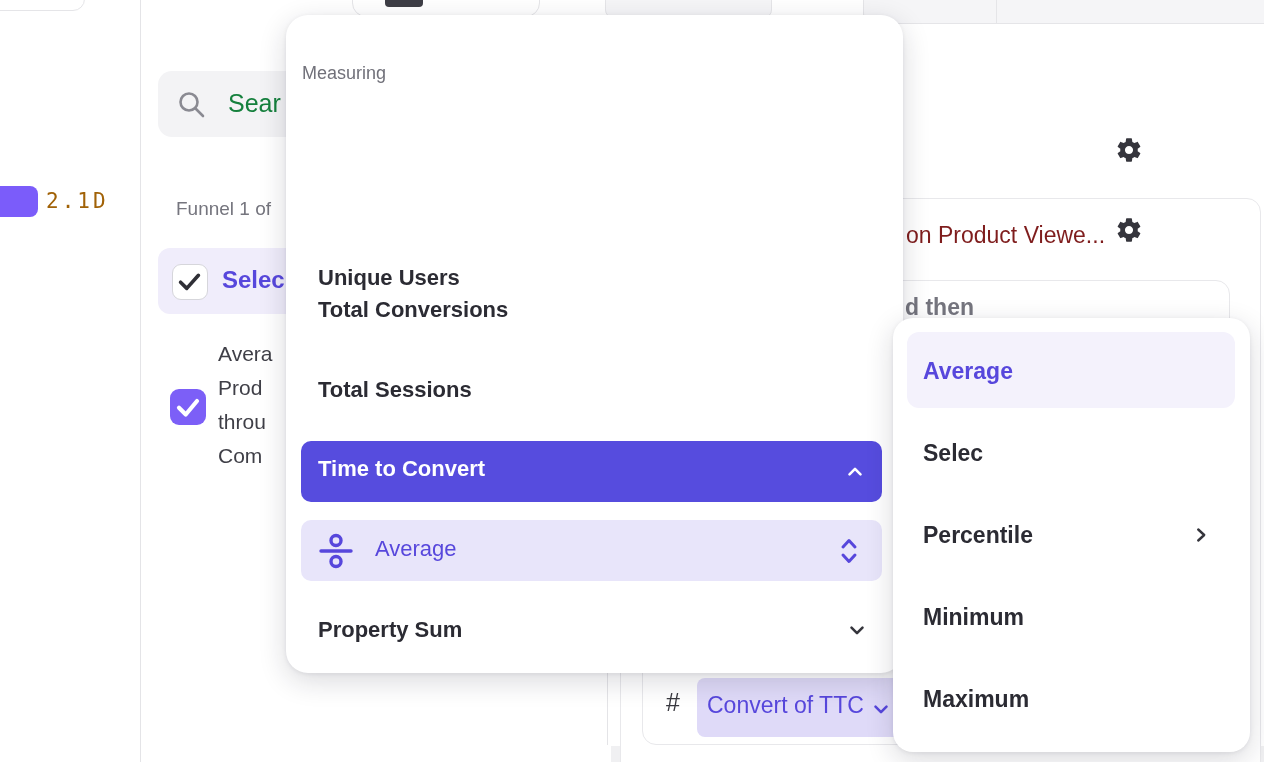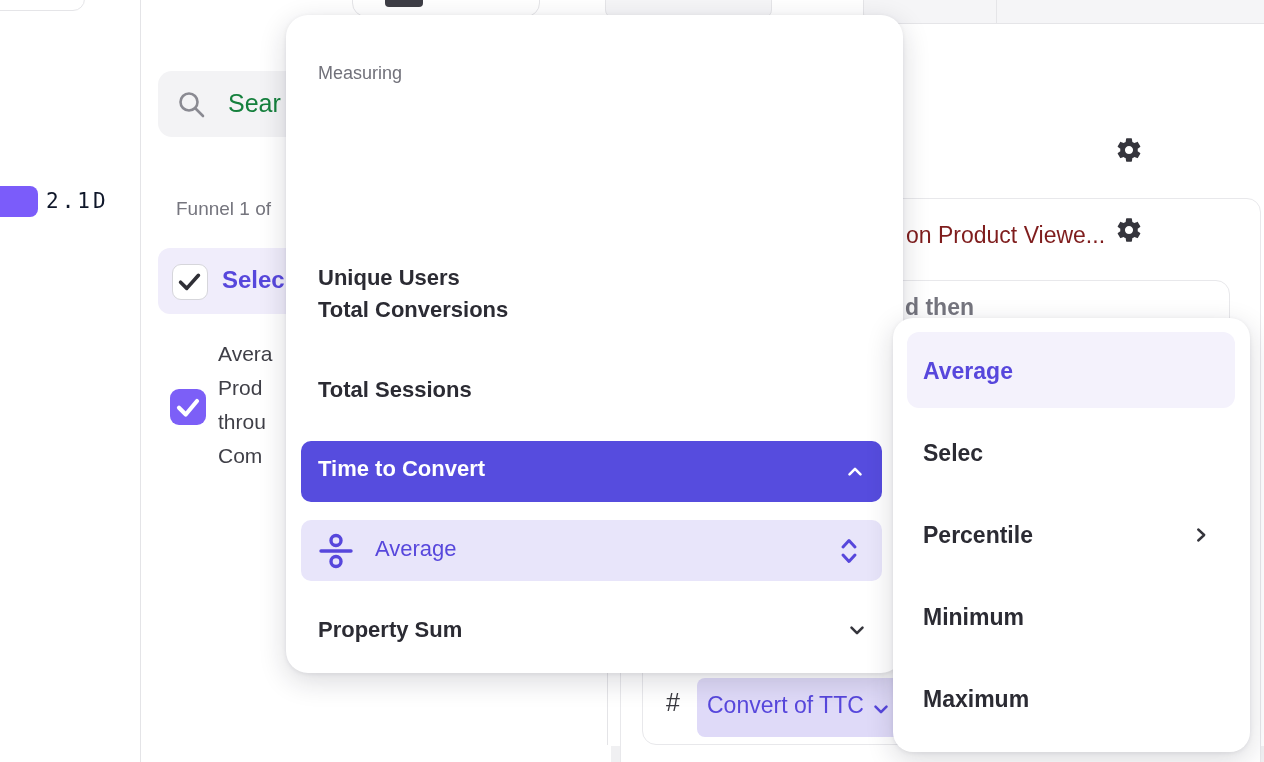--- a/index.html
+++ b/index.html
@@ -10,21 +10,21 @@
 
   
   .vline { position:absolute; width:1px; background:#E4E4E7; }
   .topcard { position:absolute; background:#fff; border:1.5px solid #E5E5E8; border-radius:12px; }
   .graybox { position:absolute; background:#F5F5F7; border:1px solid #E5E5E8; }
   .search-box { position:absolute; left:158px; top:71px; width:410px; height:66px;
     background:#F3F3F5; border-radius:14px; }
   .search-text { position:absolute; left:228px; top:89px; font-size:25px; color:#15803d; }
   .badge { position:absolute; left:-12px; top:186px; width:50px; height:31px;
     background:#7B5CFA; border-radius:8px; }
-  .badge-label { position:absolute; left:46px; top:189px; font-size:21px; color:#0f172a;
+  .badge-label { position:absolute; left:46px; top:189px; font-size:21px; color:#a16207;
     font-family:"DejaVu Sans Mono", monospace; letter-spacing:3px; }
   .funnel-label { position:absolute; left:176px; top:198px; font-size:19px; color:#75757E; }
   .sel-row { position:absolute; left:158px; top:248px; width:410px; height:66px;
     background:#F0EDFB; border-radius:12px; }
   .cb { position:absolute; width:36px; height:36px; border-radius:9px; }
   .cb-white { background:#fff; border:1.5px solid #D6D6DB; }
   .cb-purple { background:#7C5FF7; }
   .sel-label { position:absolute; left:222px; top:266px; font-size:24px; font-weight:700; color:#5747DC; }
   .metric-line { position:absolute; left:218px; width:160px; font-size:21px; font-weight:500;
     color:#3F3F47; white-space:nowrap; }
@@ -39,21 +39,21 @@
   .hash { position:absolute; left:666px; top:688px; font-size:25px; font-weight:500; color:#3A3A40; }
   .ttc-pill { position:absolute; left:697px; top:678px; width:208px; height:59px;
     background:#DFDAF8; border-radius:8px; }
   .ttc-label { position:absolute; left:707px; top:692px; font-size:23px; font-weight:500; color:#5747DC; white-space:nowrap; }
   .bottom-strip { position:absolute; left:611px; top:746px; width:653px; height:16px; background:#F0F0F2; }
 
   
   .panel { position:absolute; background:#fff;
     box-shadow:0 8px 28px rgba(25,25,46,.16), 0 1px 4px rgba(25,25,46,.08); }
   .measuring-panel { left:286px; top:15px; width:617px; height:658px; border-radius:22px; z-index:10; }
-  .menu-header { position:absolute; left:32px; top:48px; font-size:18px; font-weight:500; color:#71717A; }
+  .menu-header { position:absolute; left:16px; top:48px; font-size:18px; font-weight:500; color:#71717A; }
   .menu-item { position:absolute; left:32px; height:30px; font-size:22px; font-weight:600;
     color:#2B2B33; line-height:30px; white-space:nowrap; cursor:pointer; }
   .pill { position:absolute; left:15px; width:581px; height:61px; border-radius:10px; cursor:pointer; }
   .pill-selected { background:#564CDE; }
   .pill-sub { background:#E8E5FA; }
   .pill-selected .pill-label { position:absolute; left:17px; top:15px; font-size:22px;
     font-weight:600; color:#fff; white-space:nowrap; }
   .pill-sub .pill-label { position:absolute; left:74px; top:16px; font-size:22px;
     font-weight:500; color:#5747DC; white-space:nowrap; }
   .gear { position:absolute; left:829px; width:28px; height:28px; cursor:pointer; }

